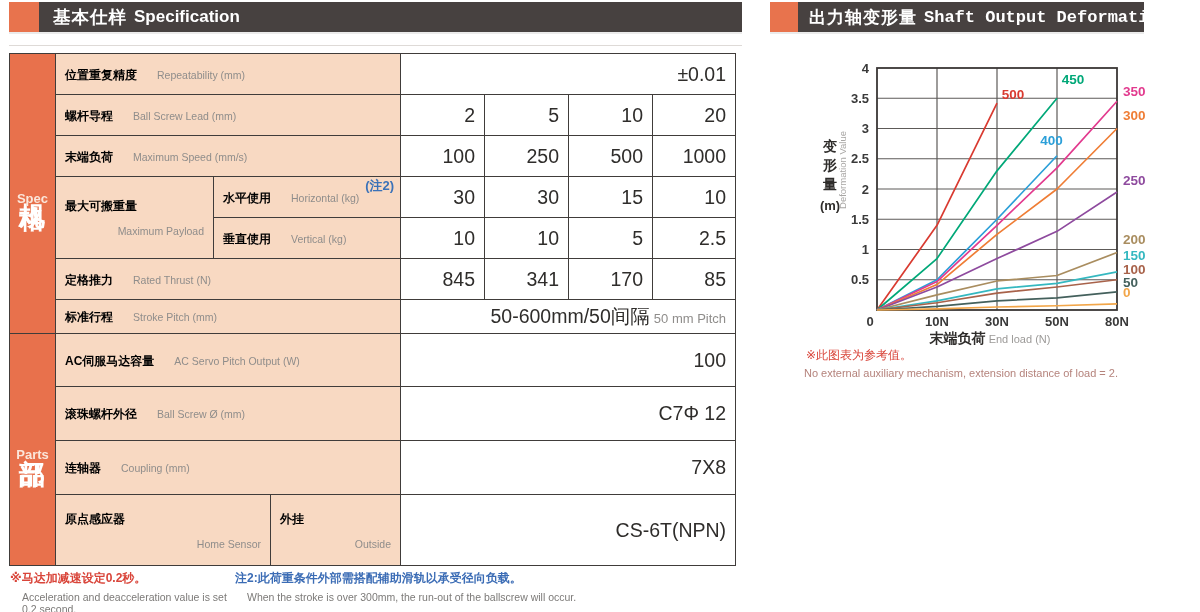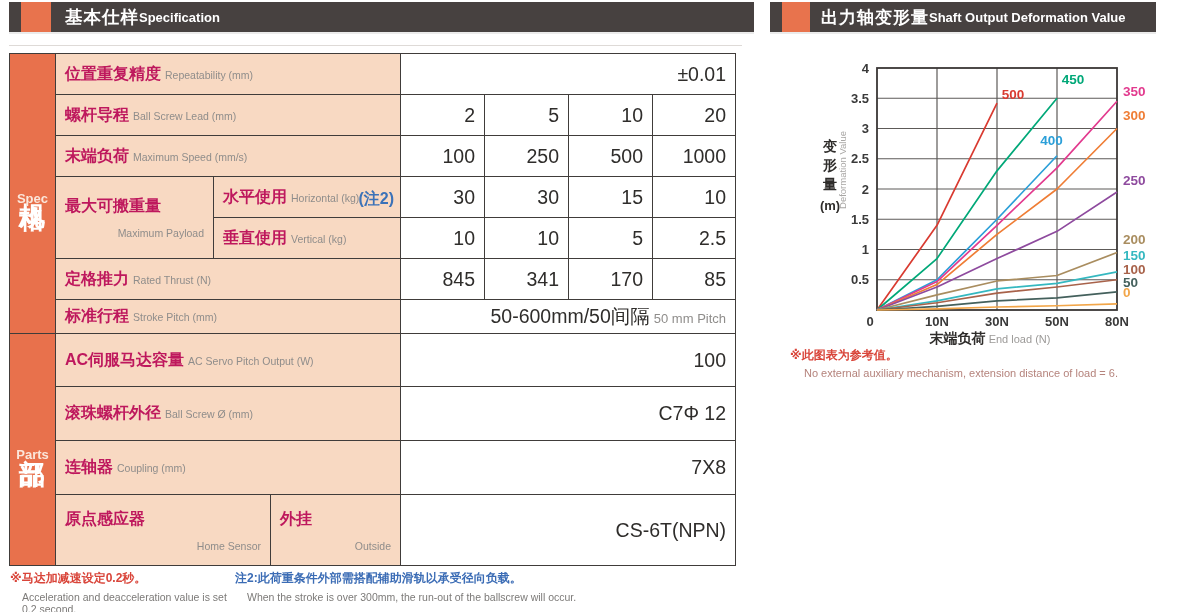--- a/index.html
+++ b/index.html
@@ -1,59 +1,59 @@
 <!DOCTYPE html>
 <html><head>
 <meta charset="utf-8">
 <style>
   html,body{margin:0;padding:0;}
   body{width:1200px;height:612px;position:relative;background:#ffffff;overflow:hidden;
        font-family:"Liberation Sans","DejaVu Sans",sans-serif;-webkit-font-smoothing:antialiased;}
 
   
-  .hdr{position:absolute;height:30px;background:#474140;display:flex;align-items:center;box-shadow:0 2px 0 rgba(0,0,0,0.08);padding-left:12px;}
+  .hdr{position:absolute;height:30px;background:#474140;display:flex;align-items:center;box-shadow:0 2px 0 rgba(0,0,0,0.08);}
   .hdr-sq{width:30px;height:30px;background:#e8734d;flex:0 0 auto;}
   .hdr-zh{color:#fff;font-weight:bold;font-size:17.5px;margin-left:14px;letter-spacing:1px;white-space:nowrap;}
-  .hdr-en{color:#fff;font-weight:bold;font-size:13px;white-space:nowrap;}
+  .hdr-en{color:#fff;font-weight:bold;font-size:17px;margin-left:7px;white-space:nowrap;}
   .hdr-rule{position:absolute;left:9px;top:45px;width:733px;height:1px;background:#dedad7;}
 
   
   table.spec{position:absolute;left:9px;top:53px;width:726px;border-collapse:collapse;table-layout:fixed;}
   table.spec td,table.spec th{border:1.5px solid #403c3a;padding:0 9px;overflow:hidden;}
   .side{background:#e8714c;color:#fff;text-align:center;vertical-align:middle;padding:0 !important;}
   .side-zh{writing-mode:vertical-rl;text-orientation:upright;margin:0 auto;font-size:26px;font-weight:bold;letter-spacing:3px;line-height:1;}
   .side-en{font-size:13px;font-weight:bold;margin-top:3px;color:#fbe6da;}
   .lbl{background:#f8d9c2;text-align:left;vertical-align:middle;}
-  .zh{font-weight:bold;font-size:16px;color:#be185d;}
-  .en{font-size:10.5px;color:#8f8d8b;margin-left:4px;}
+  .zh{font-weight:bold;font-size:12px;color:#000000;}
+  .en{font-size:10.5px;color:#8f8d8b;margin-left:20px;}
   .stack .zh,.stack .en{display:block;margin-left:0;}
   .stack .en{margin-top:10px;text-align:right;}
   .sub{position:relative;}
-  .note2{position:absolute;top:12px;right:6px;font-size:16px;color:#3b72b8;font-weight:bold;}
+  .note2{position:absolute;top:0;right:6px;font-size:13px;color:#3b72b8;font-weight:bold;}
   .val{background:#fff;text-align:right;vertical-align:middle;font-size:19.5px;color:#2f2d2b;}
   .v-en{font-size:13px;color:#8f8d8b;margin-left:4px;}
 
   
   .foot{position:absolute;left:10px;top:570px;width:740px;display:flex;}
   .foot-col1{width:225px;flex:0 0 auto;}
   .foot-col2{flex:1;}
   .fn-zh-red{color:#d9453a;font-weight:bold;font-size:12px;}
   .fn-zh-blue{color:#3b6cb5;font-weight:bold;font-size:12px;}
   .fn-en{color:#7c7a78;font-size:10.5px;margin-top:4px;padding-left:12px;}
 
   
   svg.chart{position:absolute;left:800px;top:55px;}
   .tick{font:600 13px "Liberation Sans","DejaVu Sans",sans-serif;fill:#3a3a3a;}
   .series-label{font:bold 13.5px "Liberation Sans","DejaVu Sans",sans-serif;}
   .ax-zh{font:bold 14px "Liberation Sans","DejaVu Sans",sans-serif;fill:#2f2d2b;}
   .ax-zh-m{font:bold 13px "Liberation Sans","DejaVu Sans",sans-serif;fill:#2f2d2b;}
   .ax-en{font:11px "Liberation Sans","DejaVu Sans",sans-serif;fill:#9c9a98;}
   .ax-en-rot{font:9.5px "Liberation Sans","DejaVu Sans",sans-serif;fill:#a8a6a4;}
   .chart-note{position:absolute;left:790px;top:347px;width:410px;}
-  .chart-note .l1{color:#d9453a;font-weight:bold;font-size:12px;}
+  .chart-note .l1{color:#d9453a;font-weight:normal;font-size:12px;margin-left:16px;}
   .chart-note .l2{color:#b5837c;font-size:11px;margin-top:3px;padding-left:14px;}
 </style>
 </head>
 <body>
 
 <div class="hdr" style="left:9px;top:2px;width:733px;">
   <span class="hdr-sq"></span>
   <span class="hdr-zh">基本仕样</span>
   <span class="hdr-en">Specification</span>
 </div>
@@ -179,21 +179,21 @@
   <div class="foot-col1">
     <div class="fn-zh-red">※马达加减速设定0.2秒。</div>
     <div class="fn-en">Acceleration and deacceleration value is set 0.2 second.</div>
   </div>
   <div class="foot-col2">
     <div class="fn-zh-blue">注2:此荷重条件外部需搭配辅助滑轨以承受径向负载。</div>
     <div class="fn-en">When the stroke is over 300mm, the run-out of the ballscrew will occur.</div>
   </div>
 </div>
 
-<div class="hdr" style="left:770px;top:2px;width:374px;">
+<div class="hdr" style="left:770px;top:2px;width:374px;font-family:Liberation Mono, monospace;">
   <span class="hdr-sq" style="width:28px;"></span>
   <span class="hdr-zh" style="margin-left:11px;font-size:17px;">出力轴变形量</span>
   <span class="hdr-en">Shaft Output Deformation Value</span>
 </div>
 
 <svg class="chart" width="400" height="300" viewBox="0 0 400 300">
   <g>
       <line x1="77" y1="224.75" x2="317" y2="224.75" stroke="#5d5a58" stroke-width="1.2"></line>
       <line x1="77" y1="194.5" x2="317" y2="194.5" stroke="#5d5a58" stroke-width="1.2"></line>
       <line x1="77" y1="164.25" x2="317" y2="164.25" stroke="#5d5a58" stroke-width="1.2"></line>
@@ -250,14 +250,14 @@
       <text x="323" y="188.82" text-anchor="start" fill="#a98d5f" class="series-label">200</text>
       <text x="323" y="205.155" text-anchor="start" fill="#35b8c0" class="series-label">150</text>
       <text x="323" y="219.07" text-anchor="start" fill="#a8624a" class="series-label">100</text>
       <text x="323" y="231.775" text-anchor="start" fill="#44605c" class="series-label">50</text>
       <text x="323" y="242.06" text-anchor="start" fill="#f2a649" class="series-label">0</text>
     </g>
 </svg>
 
 <div class="chart-note">
   <div class="l1">※此图表为参考值。</div>
-  <div class="l2">No external auxiliary mechanism, extension distance of load = 6.</div>
+  <div class="l2">No external auxiliary mechanism, extension distance of load = 2.</div>
 </div>
 
 </body></html>

